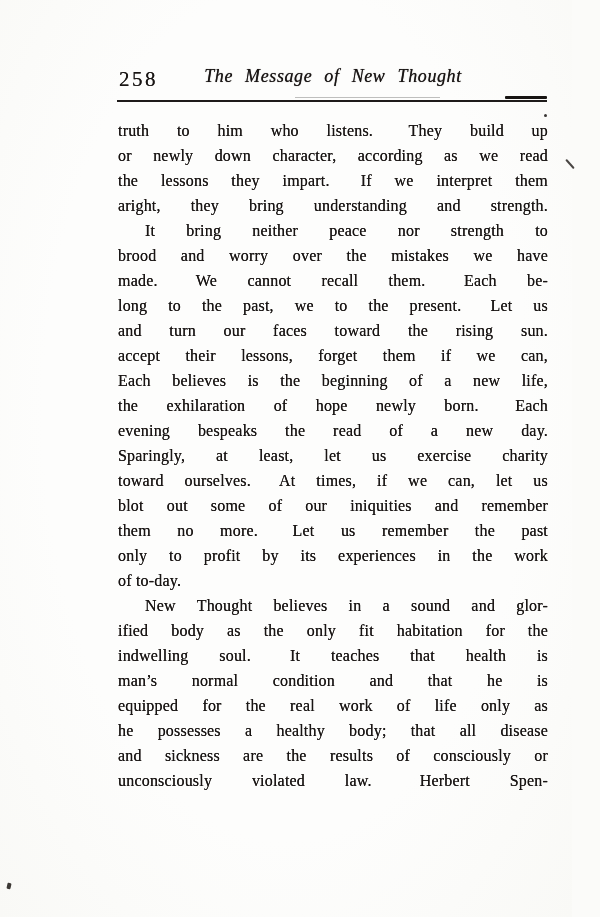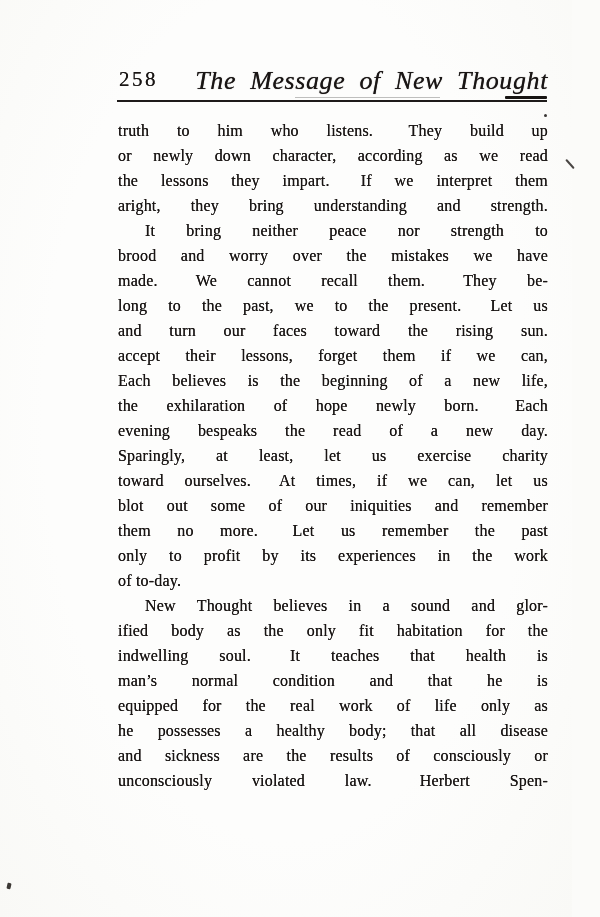--- a/index.html
+++ b/index.html
@@ -29,23 +29,23 @@
   .folio {
     position: absolute;
     left: 1px;
     top: 1px;
     font-size: 21px;
     letter-spacing: 2.5px;
     text-shadow: 0 0 0.6px rgba(20,16,14,0.85);
   }
   .head-title {
     display: block;
-    text-align: right;
+    text-align: center;
     font-style: italic;
-    font-size: 26px;
+    font-size: 18px;
     word-spacing: 7px;
     letter-spacing: 0.6px;
     text-shadow: 0 0 0.7px rgba(20,16,14,0.9);
   }
   
   .rule {
     position: absolute;
     left: 117px;
     top: 100px;
     width: 430px;
@@ -133,21 +133,21 @@
   <div class="rule"></div>
   <div class="rule-dash"></div>
 
   <main id="text-block" class="text-block">
       <div class="line">truth to him who listens.  They build up</div>
       <div class="line">or newly down character, according as we read</div>
       <div class="line">the lessons they impart.  If we interpret them</div>
       <div class="line">aright, they bring understanding and strength.</div>
       <div class="line indent">It bring neither peace nor strength to</div>
       <div class="line">brood and worry over the mistakes we have</div>
-      <div class="line">made.  We cannot recall them.  They be-</div>
+      <div class="line">made.  We cannot recall them.  Each be-</div>
       <div class="line">long to the past, we to the present.  Let us</div>
       <div class="line">and turn our faces toward the rising sun.</div>
       <div class="line">accept their lessons, forget them if we can,</div>
       <div class="line">Each believes is the beginning of a new life,</div>
       <div class="line">the exhilaration of hope newly born.  Each</div>
       <div class="line">evening bespeaks the read of a new day.</div>
       <div class="line">Sparingly, at least, let us exercise charity</div>
       <div class="line">toward ourselves.  At times, if we can, let us</div>
       <div class="line">blot out some of our iniquities and remember</div>
       <div class="line">them no more.  Let us remember the past</div>

